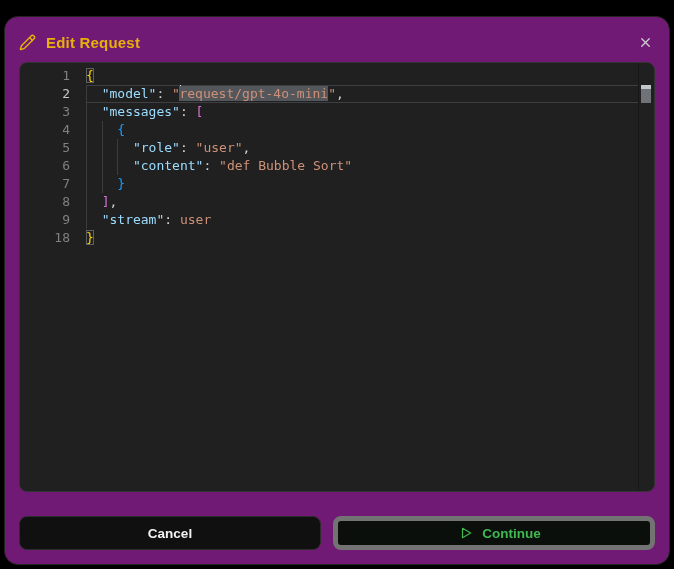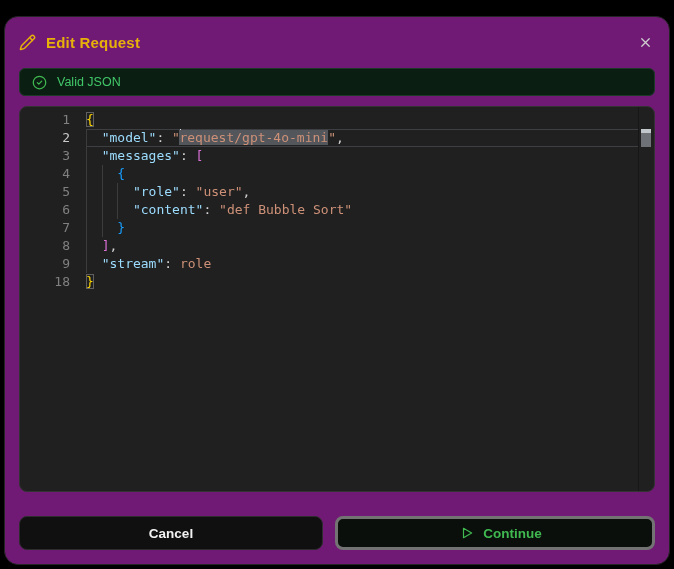--- a/index.html
+++ b/index.html
@@ -55,21 +55,21 @@
   .vline { position:absolute; right:15px; top:0; bottom:0; width:1px; background:#171717; }
   .ruler-cursor { position:absolute; right:3px; width:10px; top:22px; height:4px;  background:#c2c7cc; }
   .ruler-sel    { position:absolute; right:3px; width:10px; top:26px; height:14px; background:#6f7378; }
 
   
   .footer { margin-top:24px; display:flex; gap:12px; }
   .btn { flex:1; height:34px; border-radius:8px; font-family:"Liberation Sans",sans-serif;
          font-size:13.5px; font-weight:700; display:flex; align-items:center;
          justify-content:center; gap:9px; cursor:pointer; }
   .btn-cancel   { background:#101010; border:1px solid #2d2d2d; color:#f2f2f2; }
-  .btn-continue { background:#0b0f0c; border:3px solid #737373; color:#3fb950;padding-left:12px; }
+  .btn-continue { background:#0b0f0c; border:5px solid #737373; color:#3fb950;padding-left:12px; }
 </style>
 </head>
 <body>
 
 <div class="modal">
 
   <div class="hdr">
     <span style="display:flex">
       <svg width="17" height="17" viewBox="0 0 24 24" fill="none" stroke="#e7b10a" stroke-width="2" stroke-linecap="round" stroke-linejoin="round">
         <path d="M21.17 6.83a2.85 2.85 0 0 0-4.03-4.03L3.84 16.1a2 2 0 0 0-.5.83l-1.32 4.35a.5.5 0 0 0 .62.62l4.35-1.32a2 2 0 0 0 .83-.5Z"></path>
@@ -78,27 +78,20 @@
     </span>
     <h1>Edit Request</h1>
     <button class="icon-btn" aria-label="Close">
       <svg width="15" height="15" viewBox="0 0 24 24" fill="none" stroke="#d0d0d0" stroke-width="2" stroke-linecap="round">
         <path d="M18 6 6 18M6 6l12 12"></path>
       </svg>
     </button>
   </div>
 
 
-  <div class="status">
-    <svg width="15" height="15" viewBox="0 0 24 24" fill="none" stroke="#3fb950" stroke-width="2" stroke-linecap="round" stroke-linejoin="round">
-      <circle cx="12" cy="12" r="10"></circle>
-      <path d="m8.5 12.2 2.4 2.4 4.6-4.8"></path>
-    </svg>
-    <span>Valid JSON</span>
-  </div>
 
   <div class="editor">
     <div class="code-area" id="code-area">
         <div class="code-line">
           <div class="gutter">1</div>
           <div class="content"><span class="tk b1 match">{</span></div>
         </div>
         <div class="code-line current">
           <div class="gutter">2</div>
           <div class="content"><span class="tk ws">  </span><span class="tk key">"model"</span><span class="tk punc">: </span><span class="tk str">"</span><span class="tk cursor"></span><span class="tk str sel">request/gpt-4o-mini</span><span class="tk str">"</span><span class="tk punc">,</span></div>
@@ -122,21 +115,21 @@
         <div class="code-line">
           <div class="gutter">7</div>
           <div class="content"><span class="tk ws">    </span><span class="tk b3">}</span></div>
         </div>
         <div class="code-line">
           <div class="gutter">8</div>
           <div class="content"><span class="tk ws">  </span><span class="tk b2">]</span><span class="tk punc">,</span></div>
         </div>
         <div class="code-line">
           <div class="gutter">9</div>
-          <div class="content"><span class="tk ws">  </span><span class="tk key">"stream"</span><span class="tk punc">: </span><span class="tk bool">role</span></div>
+          <div class="content"><span class="tk ws">  </span><span class="tk key">"stream"</span><span class="tk punc">: </span><span class="tk bool">user</span></div>
         </div>
         <div class="code-line">
           <div class="gutter">18</div>
           <div class="content"><span class="tk b1 match">}</span></div>
         </div>
         <div class="guide" style="left: calc(0ch + 66px); top: 22px; height: 144px;"></div>
         <div class="guide" style="left: calc(2ch + 66px); top: 58px; height: 72px;"></div>
         <div class="guide" style="left: calc(4ch + 66px); top: 76px; height: 36px;"></div>
       </div>
     <div class="vline"></div>

